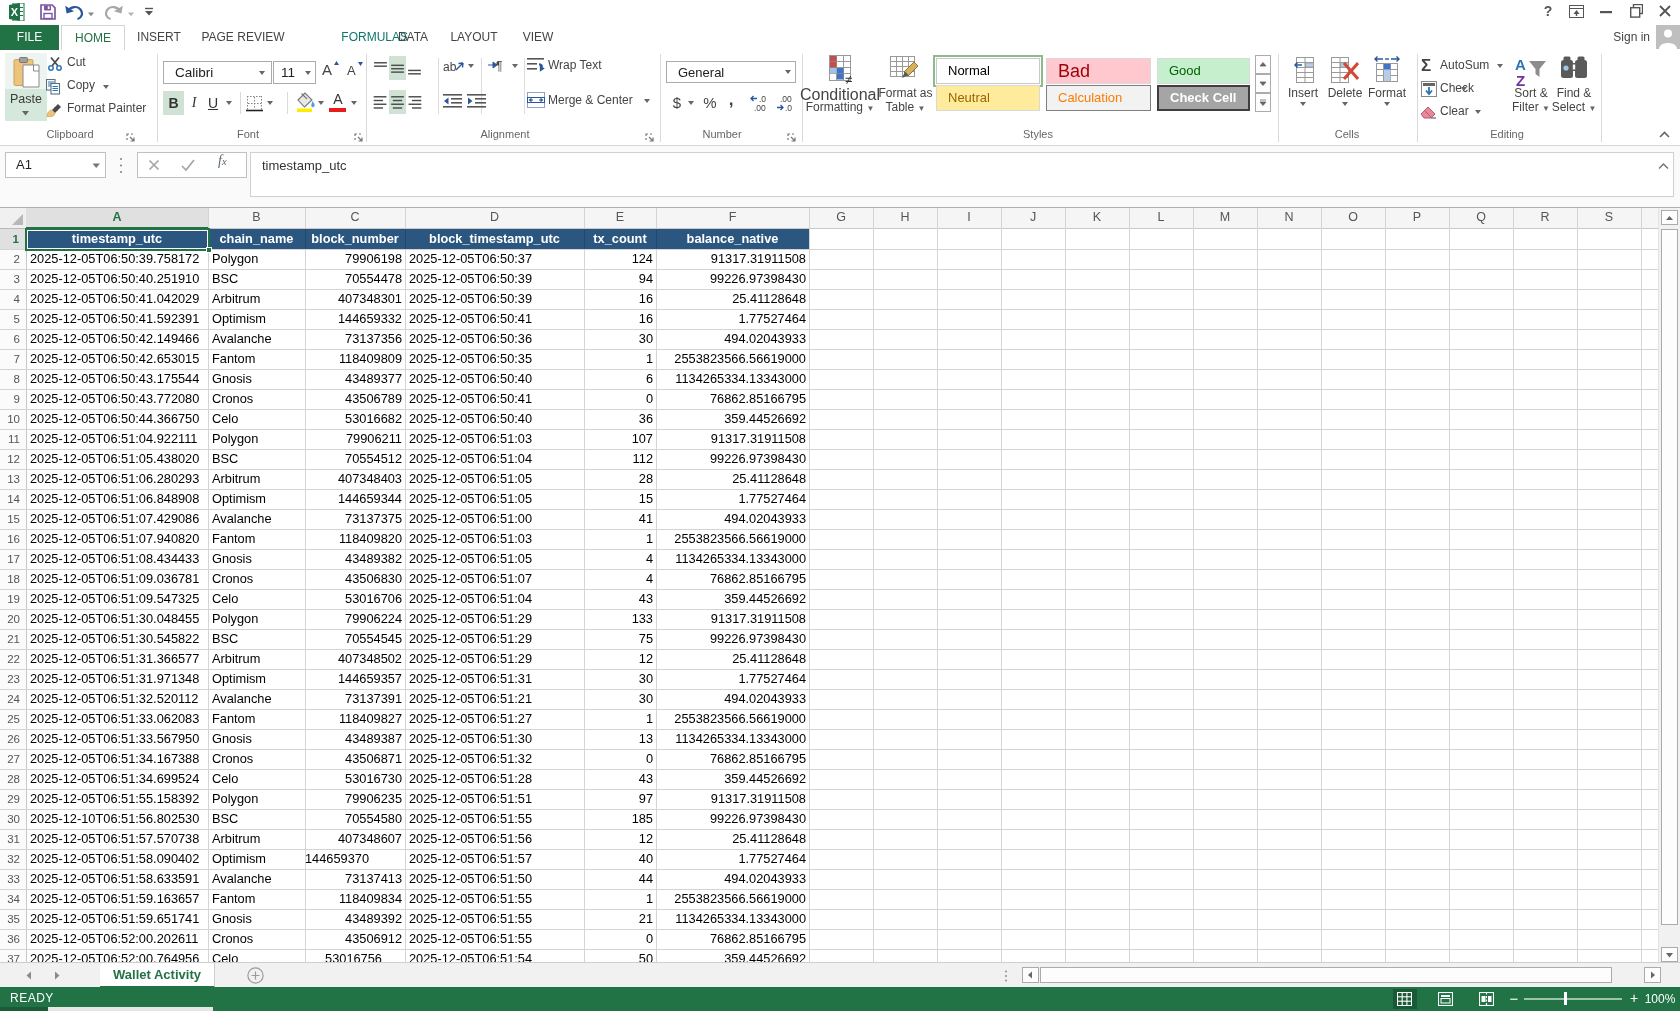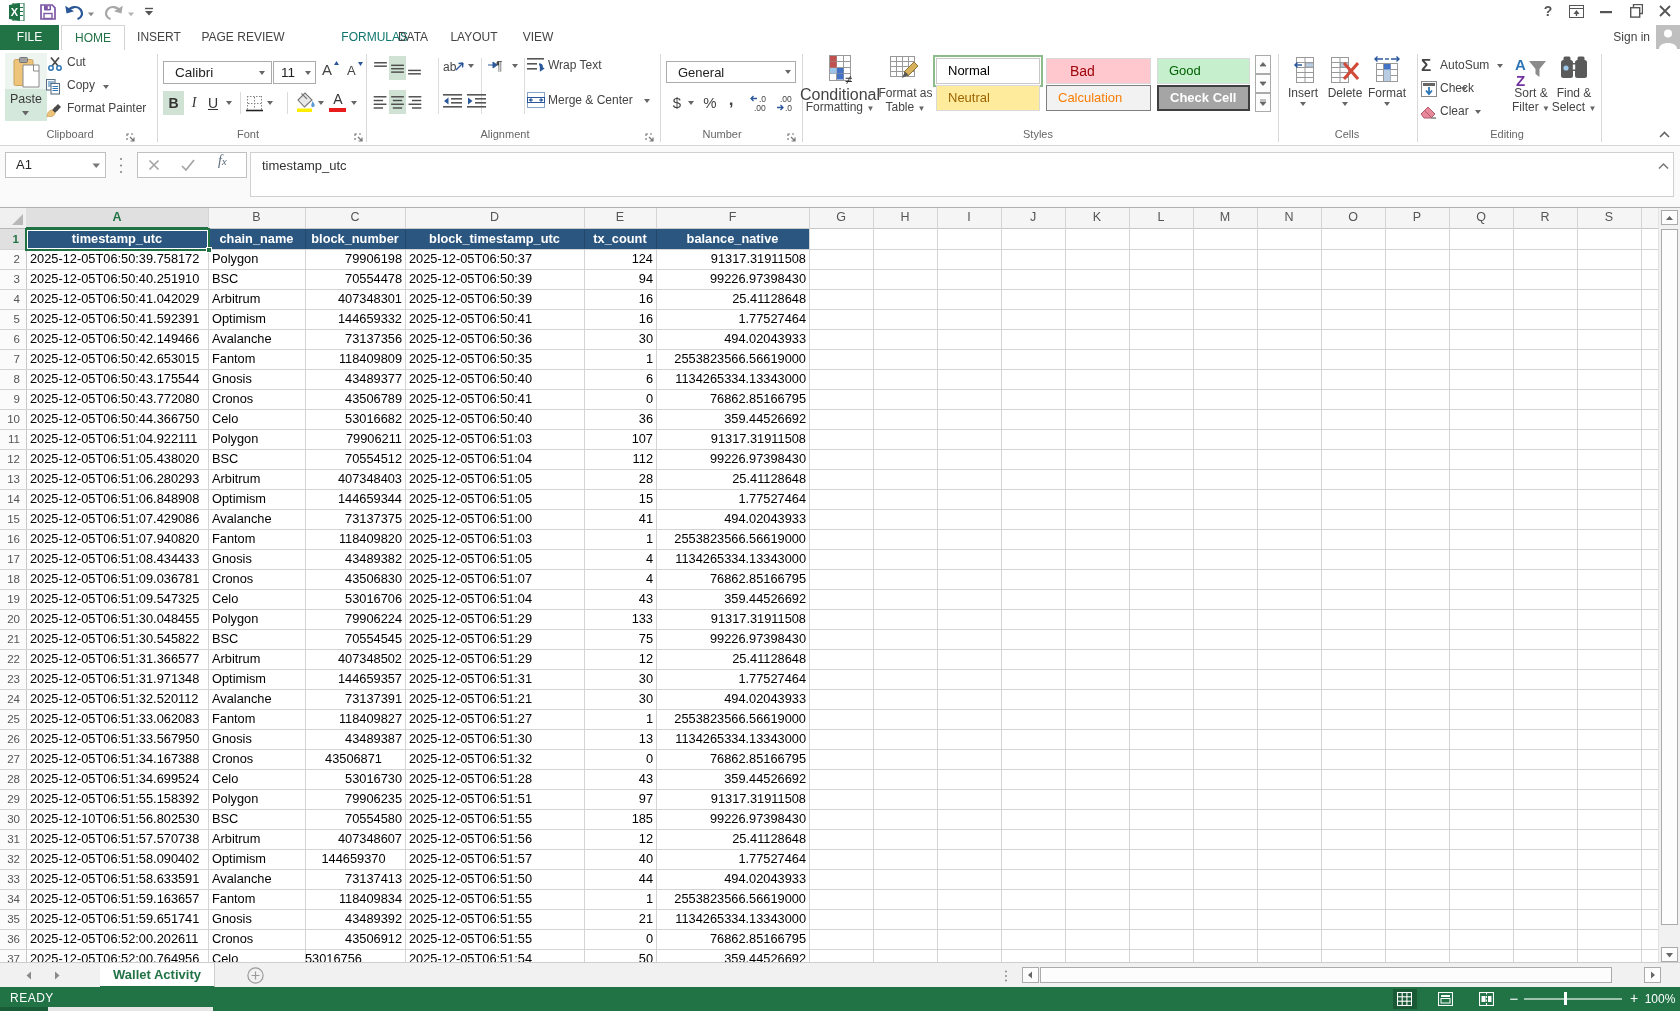--- a/index.html
+++ b/index.html
@@ -328,21 +328,21 @@
 <line x1="6.5" y1="1" x2="6.5" y2="20" stroke="#999"></line>
         <line x1="12.5" y1="1" x2="12.5" y2="20" stroke="#999"></line>
         <line x1="18.5" y1="1" x2="18.5" y2="20" stroke="#999"></line>
 <path d="M14 16 L24 6 L28 10 L18 20 Z" fill="#d8b15c" stroke="#8f7433" stroke-width="1"></path>
 <path d="M12 22 L15 15.5 L18.5 19 Z" fill="#555"></path>
 </svg>
       <div class="ab ct" style="left:868px;top:36px;width:75px;font-size:12px;color:#444">Format as</div>
       <div class="ab ct" style="left:868px;top:50px;width:75px;font-size:12px;color:#444">Table <span style="font-size:8px;color:#666">▼</span></div>
       <div class="ab" style="left:933px;top:5px;width:110px;height:32px;border:2px solid #8cbc8c;background:#fff"></div>
       <div class="ab" style="left:936px;top:8px;width:104px;height:26px;background:#fff;border:1px solid #c9c9c9;color:#000;font-size:13px;font-weight:normal;line-height:24px;padding-left:11px">Normal</div>
-      <div class="ab" style="left:1046px;top:8px;width:105px;height:26px;background:#ffc7ce;border:1px solid #d9d9d9;color:#9c0006;font-size:14px;font-weight:normal;line-height:24px;padding-left:23px">Bad</div>
+      <div class="ab" style="left:1046px;top:8px;width:105px;height:26px;background:#ffc7ce;border:1px solid #d9d9d9;color:#9c0006;font-size:18px;font-weight:normal;line-height:24px;padding-left:11px">Bad</div>
       <div class="ab" style="left:1157px;top:8px;width:93px;height:26px;background:#c6efce;border:1px solid #d9d9d9;color:#006100;font-size:13px;font-weight:normal;line-height:24px;padding-left:11px">Good</div>
       <div class="ab" style="left:936px;top:35px;width:104px;height:26px;background:#ffeb9c;border:1px solid #d9d9d9;color:#9c6500;font-size:13px;font-weight:normal;line-height:24px;padding-left:11px">Neutral</div>
       <div class="ab" style="left:1046px;top:35px;width:105px;height:26px;background:#f2f2f2;border:1px solid #7f7f7f;color:#fa7d00;font-size:13px;font-weight:normal;line-height:24px;padding-left:11px">Calculation</div>
       <div class="ab" style="left:1157px;top:35px;width:93px;height:26px;background:#a5a5a5;border:2px solid #3f3f3f;color:#fff;font-size:13px;font-weight:bold;line-height:22px;padding-left:11px">Check Cell</div>
       <svg class="ab" style="left:1255px;top:5px" width="16" height="19" viewBox="0 0 16 19">
 <rect x="0.5" y="0.5" width="15" height="18" fill="#fdfdfd" stroke="#ababab"></rect>
 <path d="M2 5 L8 5 L5 1.5 Z" fill="#666" stroke="#666" stroke-width="0.8" transform="translate(3,6)"></path>
 </svg>
       <svg class="ab" style="left:1255px;top:24px" width="16" height="19" viewBox="0 0 16 19">
 <rect x="0.5" y="0.5" width="15" height="18" fill="#fdfdfd" stroke="#ababab"></rect>
@@ -710,21 +710,21 @@
       <div class="cell" style="left:584px;top:501px;width:69px;text-align:right">1</div>
       <div class="cell" style="left:656px;top:501px;width:150px;text-align:right">2553823566.56619000</div>
       <div class="cell" style="left:30px;top:521px;width:174px">2025-12-05T06:51:33.567950</div>
       <div class="cell" style="left:212px;top:521px;width:89px">Gnosis</div>
       <div class="cell" style="left:305px;top:521px;width:97px;text-align:right">43489387</div>
       <div class="cell" style="left:409px;top:521px;width:171px">2025-12-05T06:51:30</div>
       <div class="cell" style="left:584px;top:521px;width:69px;text-align:right">13</div>
       <div class="cell" style="left:656px;top:521px;width:150px;text-align:right">1134265334.13343000</div>
       <div class="cell" style="left:30px;top:541px;width:174px">2025-12-05T06:51:34.167388</div>
       <div class="cell" style="left:212px;top:541px;width:89px">Cronos</div>
-      <div class="cell" style="left:305px;top:541px;width:97px;text-align:center">43506871</div>
+      <div class="cell" style="left:305px;top:541px;width:97px;text-align:right">43506871</div>
       <div class="cell" style="left:409px;top:541px;width:171px">2025-12-05T06:51:32</div>
       <div class="cell" style="left:584px;top:541px;width:69px;text-align:right">0</div>
       <div class="cell" style="left:656px;top:541px;width:150px;text-align:right">76862.85166795</div>
       <div class="cell" style="left:30px;top:561px;width:174px">2025-12-05T06:51:34.699524</div>
       <div class="cell" style="left:212px;top:561px;width:89px">Celo</div>
       <div class="cell" style="left:305px;top:561px;width:97px;text-align:right">53016730</div>
       <div class="cell" style="left:409px;top:561px;width:171px">2025-12-05T06:51:28</div>
       <div class="cell" style="left:584px;top:561px;width:69px;text-align:right">43</div>
       <div class="cell" style="left:656px;top:561px;width:150px;text-align:right">359.44526692</div>
       <div class="cell" style="left:30px;top:581px;width:174px">2025-12-05T06:51:55.158392</div>
@@ -740,21 +740,21 @@
       <div class="cell" style="left:584px;top:601px;width:69px;text-align:right">185</div>
       <div class="cell" style="left:656px;top:601px;width:150px;text-align:right">99226.97398430</div>
       <div class="cell" style="left:30px;top:621px;width:174px">2025-12-05T06:51:57.570738</div>
       <div class="cell" style="left:212px;top:621px;width:89px">Arbitrum</div>
       <div class="cell" style="left:305px;top:621px;width:97px;text-align:right">407348607</div>
       <div class="cell" style="left:409px;top:621px;width:171px">2025-12-05T06:51:56</div>
       <div class="cell" style="left:584px;top:621px;width:69px;text-align:right">12</div>
       <div class="cell" style="left:656px;top:621px;width:150px;text-align:right">25.41128648</div>
       <div class="cell" style="left:30px;top:641px;width:174px">2025-12-05T06:51:58.090402</div>
       <div class="cell" style="left:212px;top:641px;width:89px">Optimism</div>
-      <div class="cell" style="left:305px;top:641px;width:97px;text-align:center">144659370</div>
+      <div class="cell" style="left:305px;top:641px;width:97px;text-align:left">144659370</div>
       <div class="cell" style="left:409px;top:641px;width:171px">2025-12-05T06:51:57</div>
       <div class="cell" style="left:584px;top:641px;width:69px;text-align:right">40</div>
       <div class="cell" style="left:656px;top:641px;width:150px;text-align:right">1.77527464</div>
       <div class="cell" style="left:30px;top:661px;width:174px">2025-12-05T06:51:58.633591</div>
       <div class="cell" style="left:212px;top:661px;width:89px">Avalanche</div>
       <div class="cell" style="left:305px;top:661px;width:97px;text-align:right">73137413</div>
       <div class="cell" style="left:409px;top:661px;width:171px">2025-12-05T06:51:50</div>
       <div class="cell" style="left:584px;top:661px;width:69px;text-align:right">44</div>
       <div class="cell" style="left:656px;top:661px;width:150px;text-align:right">494.02043933</div>
       <div class="cell" style="left:30px;top:681px;width:174px">2025-12-05T06:51:59.163657</div>
@@ -770,21 +770,21 @@
       <div class="cell" style="left:584px;top:701px;width:69px;text-align:right">21</div>
       <div class="cell" style="left:656px;top:701px;width:150px;text-align:right">1134265334.13343000</div>
       <div class="cell" style="left:30px;top:721px;width:174px">2025-12-05T06:52:00.202611</div>
       <div class="cell" style="left:212px;top:721px;width:89px">Cronos</div>
       <div class="cell" style="left:305px;top:721px;width:97px;text-align:right">43506912</div>
       <div class="cell" style="left:409px;top:721px;width:171px">2025-12-05T06:51:55</div>
       <div class="cell" style="left:584px;top:721px;width:69px;text-align:right">0</div>
       <div class="cell" style="left:656px;top:721px;width:150px;text-align:right">76862.85166795</div>
       <div class="cell" style="left:30px;top:741px;width:174px">2025-12-05T06:52:00.764956</div>
       <div class="cell" style="left:212px;top:741px;width:89px">Celo</div>
-      <div class="cell" style="left:305px;top:741px;width:97px;text-align:left">53016756</div>
+      <div class="cell" style="left:305px;top:741px;width:97px;text-align:center">53016756</div>
       <div class="cell" style="left:409px;top:741px;width:171px">2025-12-05T06:51:54</div>
       <div class="cell" style="left:584px;top:741px;width:69px;text-align:right">50</div>
       <div class="cell" style="left:656px;top:741px;width:150px;text-align:right">359.44526692</div>
       <div class="ab" style="left:25px;top:20px;width:185px;height:23px;border:2px solid #217346;box-shadow:inset 0 0 0 1px #fff"></div>
       <div class="ab" style="left:206px;top:39px;width:6px;height:6px;background:#217346;border:1px solid #fff"></div>
       <div class="ab" style="left:1658px;top:0;width:22px;height:754px;background:#f1f1f1;border-left:1px solid #e3e3e3"></div>
       <div class="sbbox" style="left:1661px;top:2px;width:17px;height:15px"><svg width="15" height="13" viewBox="0 0 15 13">
           <path d="M4 8 L7.5 4 L11 8 Z" fill="#666"></path>
         </svg></div>
       <div class="sbbox" style="left:1661px;top:21px;width:17px;height:696px"></div>

